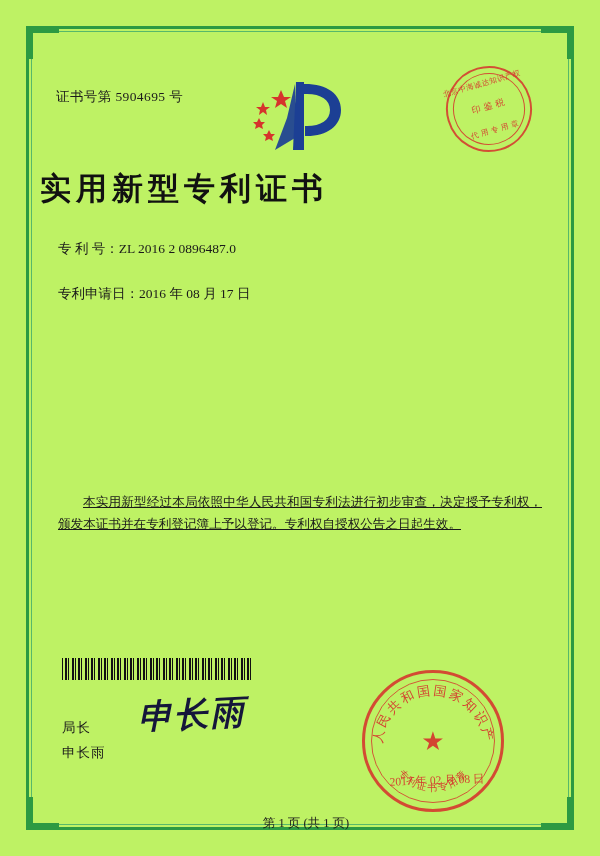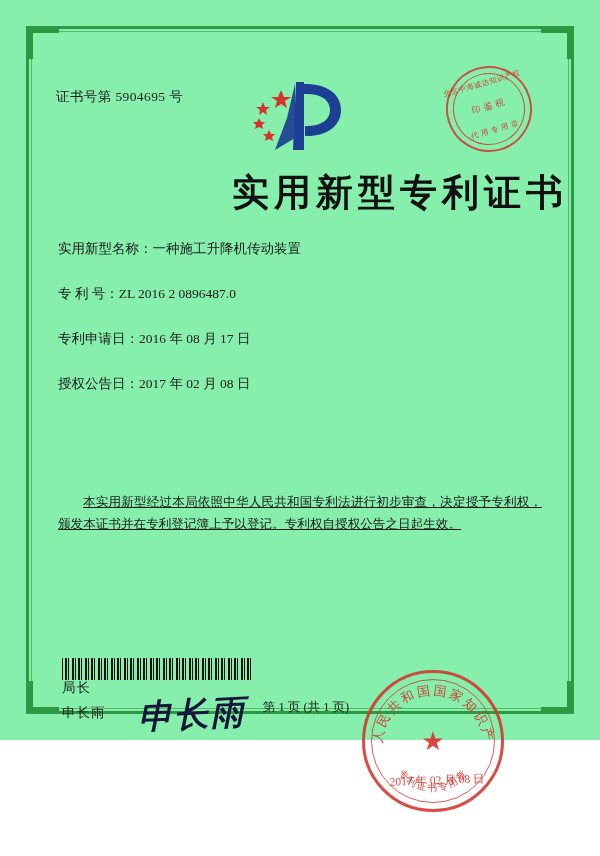--- a/index.html
+++ b/index.html
@@ -11,22 +11,22 @@
     width: 600px;
     height: 856px;
     font-family: "Liberation Serif", serif;
     color: #1a1a1a;
     overflow: hidden;
   }
 
   .page {
     position: relative;
     width: 600px;
-    height: 740px;
-    background: #86efac;
+    height: 856px;
+    background: #bef264;
   }
 
   
   .frame-outer {
     position: absolute;
     left: 26px;
     top: 26px;
     right: 26px;
     bottom: 26px;
     border: 3px solid #2c9a42;
@@ -111,25 +111,25 @@
     left: 50%;
     top: 38px;
     transform: translateX(-50%);
     width: 130px;
     height: 76px;
   }
 
   
   .title {
     position: absolute;
-    left: 8px;
+    left: 0;
     top: 128px;
     width: 100%;
-    text-align: right;
-    font-size: 37px;
+    text-align: left;
+    font-size: 31px;
     font-weight: bold;
     letter-spacing: 5px;
     color: #111;
     font-family: "DejaVu Serif", serif;
   }
 
   
   .fields {
     position: absolute;
     left: 18px;
@@ -179,21 +179,21 @@
         #111 0px, #111 1px, transparent 1px, transparent 3px,
         #111 3px, #111 5px, transparent 5px, transparent 6px,
         #111 6px, #111 7px, transparent 7px, transparent 10px,
         #111 10px, #111 12px, transparent 12px, transparent 13px);
   }
 
   
   .sig-block {
     position: absolute;
     left: 22px;
-    top: 636px;
+    top: 676px;
     font-size: 13.5px;
     line-height: 1.85;
     letter-spacing: 1px;
   }
   .handwriting {
     position: absolute;
     left: 98px;
     top: 652px;
     font-size: 34px;
     font-family: "DejaVu Serif", serif;
@@ -311,30 +311,24 @@
         <polygon points="28,24 30,29 35,29 31,32 32,37 28,34 24,37 25,32 21,29 26,29" fill="#d6332c"></polygon>
         <polygon points="24,40 26,44 30,44 27,47 28,51 24,49 20,51 21,47 18,44 22,44" fill="#d6332c"></polygon>
         <polygon points="34,52 36,56 40,56 37,59 38,63 34,61 30,63 31,59 28,56 32,56" fill="#d6332c"></polygon>
       </svg>
     </div>
 
     <div class="title">实用新型专利证书</div>
 
     <div class="fields">
       <div class="field-row">
-        <span class="field-label">实用新型名称：</span><span class="field-value">一种施工升降机传动装置</span>
-      </div>
-      <div class="field-row">
         <span class="field-label">专 利 号：</span><span class="field-value">ZL 2016 2 0896487.0</span>
       </div>
       <div class="field-row">
         <span class="field-label">专利申请日：</span><span class="field-value">2016 年 08 月 17 日</span>
-      </div>
-      <div class="field-row">
-        <span class="field-label">授权公告日：</span><span class="field-value">2017 年 02 月 08 日</span>
       </div>
     </div>
 
     <div class="body-text">
       <p>本实用新型经过本局依照中华人民共和国专利法进行初步审查，决定授予专利权，颁发本证书并在专利登记簿上予以登记。专利权自授权公告之日起生效。</p>
     </div>
 
     <div class="barcode"></div>
 
     <div class="sig-block">

